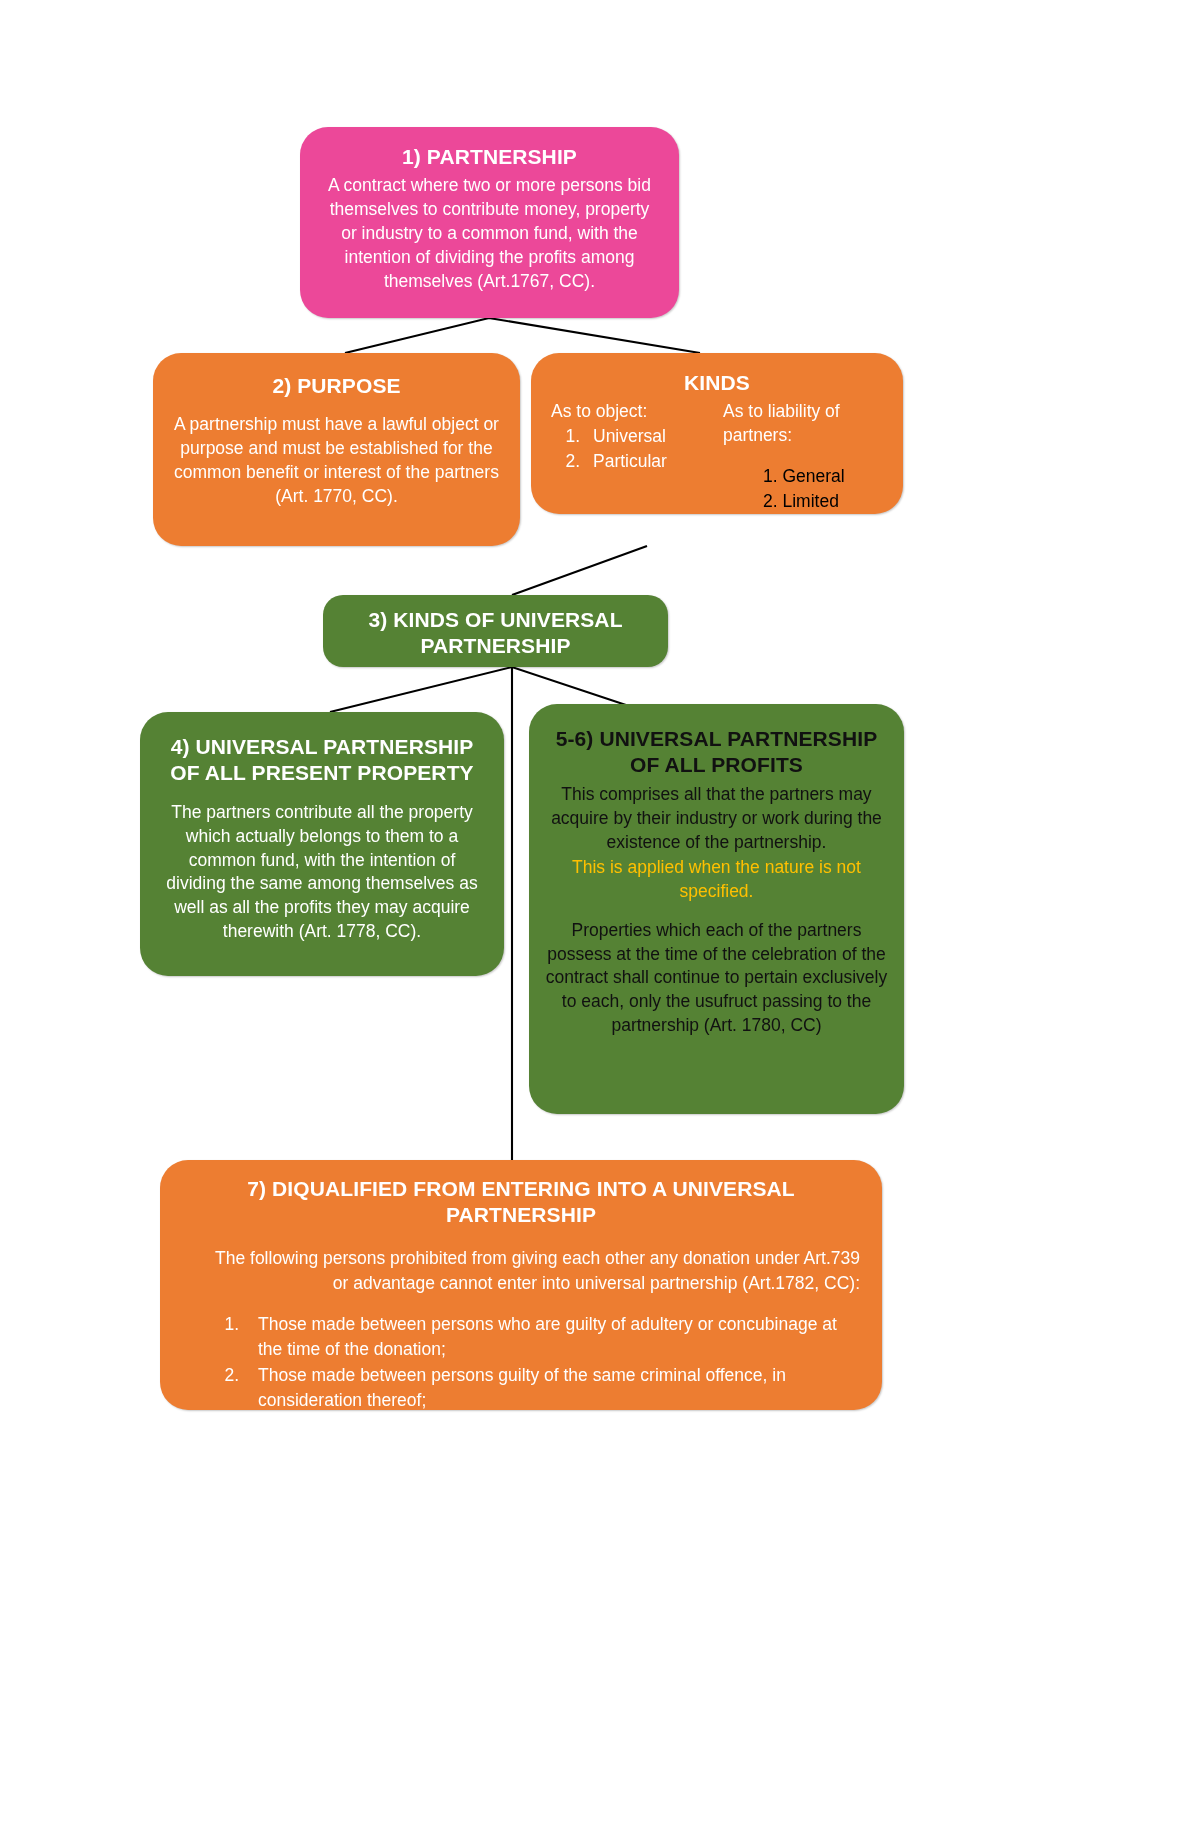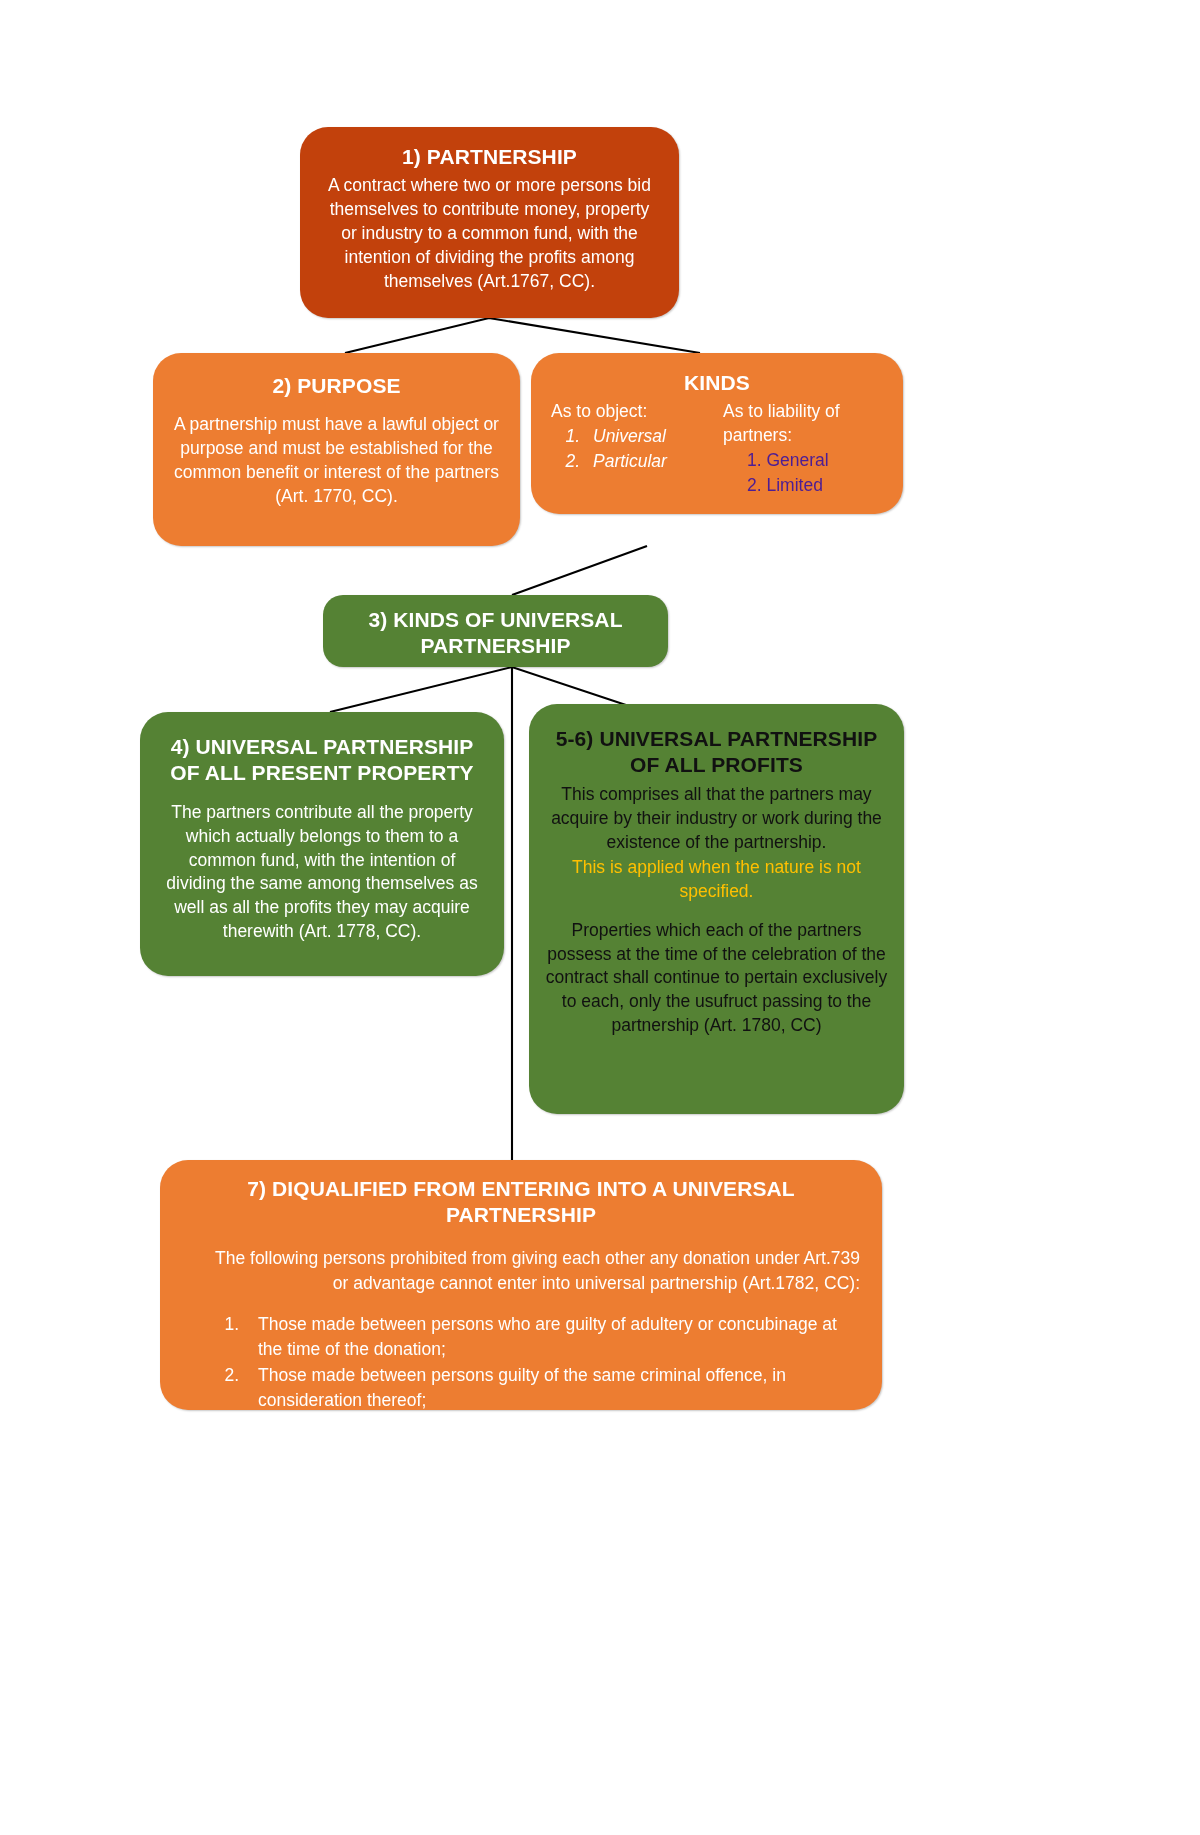--- a/index.html
+++ b/index.html
@@ -31,21 +31,21 @@
   .node {
     position: absolute;
     box-sizing: border-box;
     border-radius: 28px;
     z-index: 2;
     padding: 14px 18px 16px 18px;
     text-align: center;
     line-height: 1.30;
     box-shadow: 1px 1px 2px rgba(0,0,0,0.22);
   }
-  .node.blue  { background: #c2410c; }
+  .node.blue  { background: #ec4899; }
   .node.orange{ background: #ed7d31; }
   .node.green { background: #558234; }
 
   .title {
     font-weight: bold;
     color: #ffffff;
     font-size: 21px;
     letter-spacing: 0.1px;
     margin: 0 0 4px 0;
     line-height: 1.26;
@@ -97,26 +97,26 @@
     font-size: 17.5px;
     line-height: 1.36;
   }
   #node-kinds ol {
     margin: 0;
     padding-left: 34px;
     color: #ffffff;
     font-size: 17.5px;
     line-height: 1.42;
   }
-  #node-kinds ol li { padding-left: 8px; font-style: italic; }
+  #node-kinds ol li { padding-left: 8px; }
   #node-kinds .plainlist {
-    margin: 0;
+    margin: 16px;
     padding-left: 24px;
     list-style: none;
-    color: #4c1d95;
+    color: #000000;
     font-size: 17.5px;
     line-height: 1.42;
   }
 
   
   #node-kinds-universal {
     left: 323px; top: 595px;
     width: 345px; height: 72px;
     padding-top: 12px;
     border-radius: 20px;

